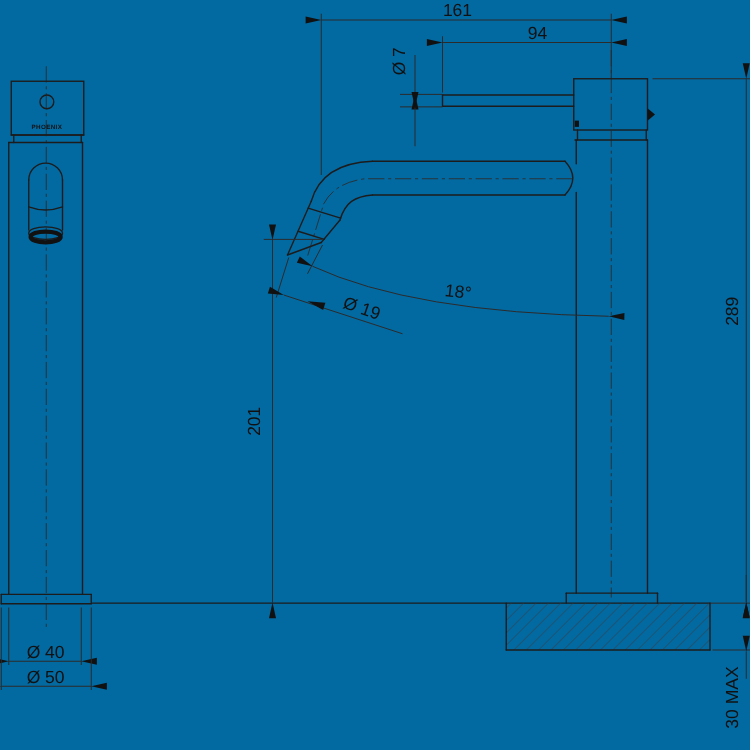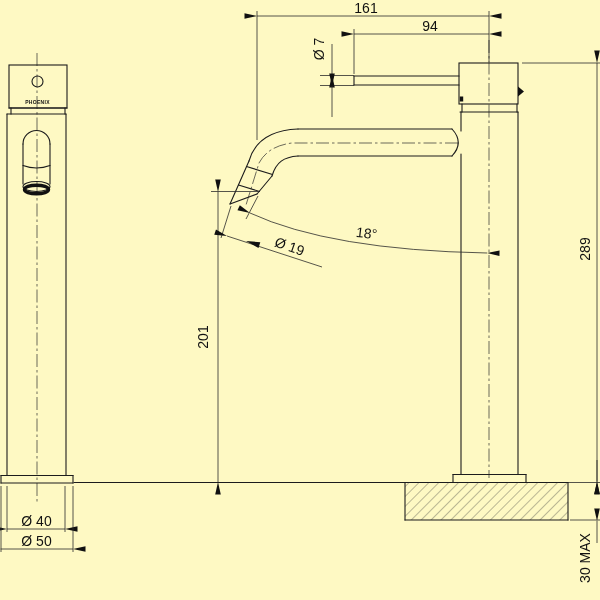--- a/index.html
+++ b/index.html
@@ -1,16 +1,16 @@
 <!DOCTYPE html>
 <html><head>
 <meta charset="utf-8">
 <style>
   html,body{margin:0;padding:0;background:#fff;}
-  .stage{position:relative;width:600px;height:600px;background:#fef9c3;overflow:hidden;
+  .stage{position:relative;width:600px;height:600px;background:#0369a1;overflow:hidden;
          font-family:"Liberation Sans",sans-serif;}
   svg{display:block;}
   .ol{stroke:#1c1c1c;stroke-width:1.1;fill:none;stroke-linecap:round;}
   .thin{stroke:#2b2b2b;stroke-width:0.8;fill:none;}
   .cl{stroke:#2b2b2b;stroke-width:0.7;fill:none;stroke-dasharray:13 3 2.5 3;}
   .hatchline{stroke:#3a3a3a;stroke-width:0.7;}
   .dimtext{font-family:"Liberation Sans",sans-serif;font-size:14px;fill:#111;}
   .brandtext{font-family:"Liberation Sans",sans-serif;font-size:5px;font-weight:bold;
              letter-spacing:0.3px;fill:#111;}
   .arrfill{fill:#111;stroke:none;}

